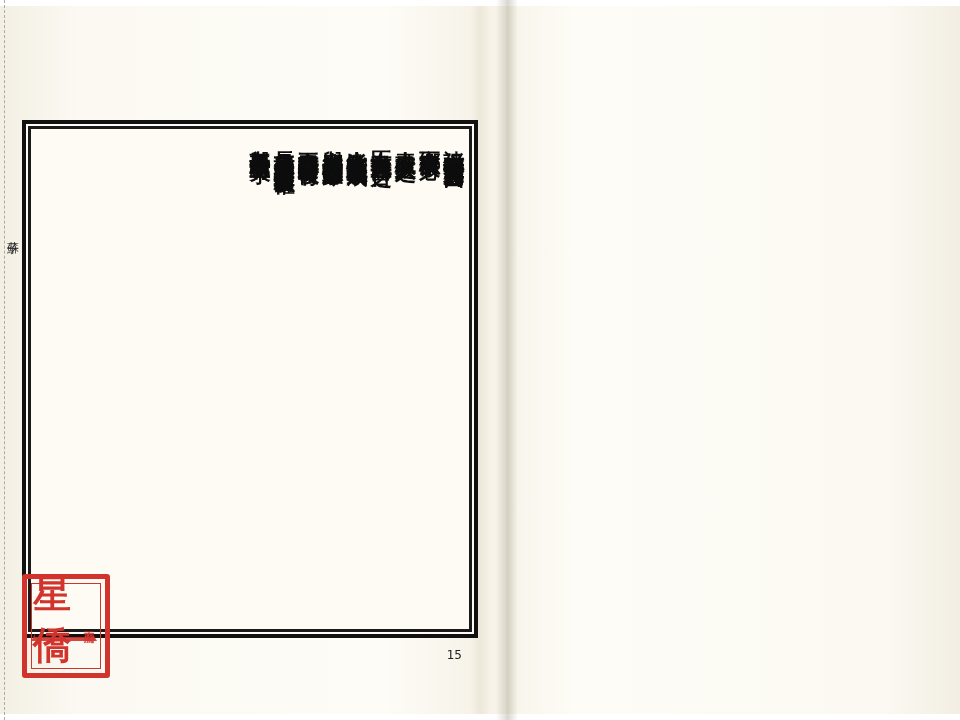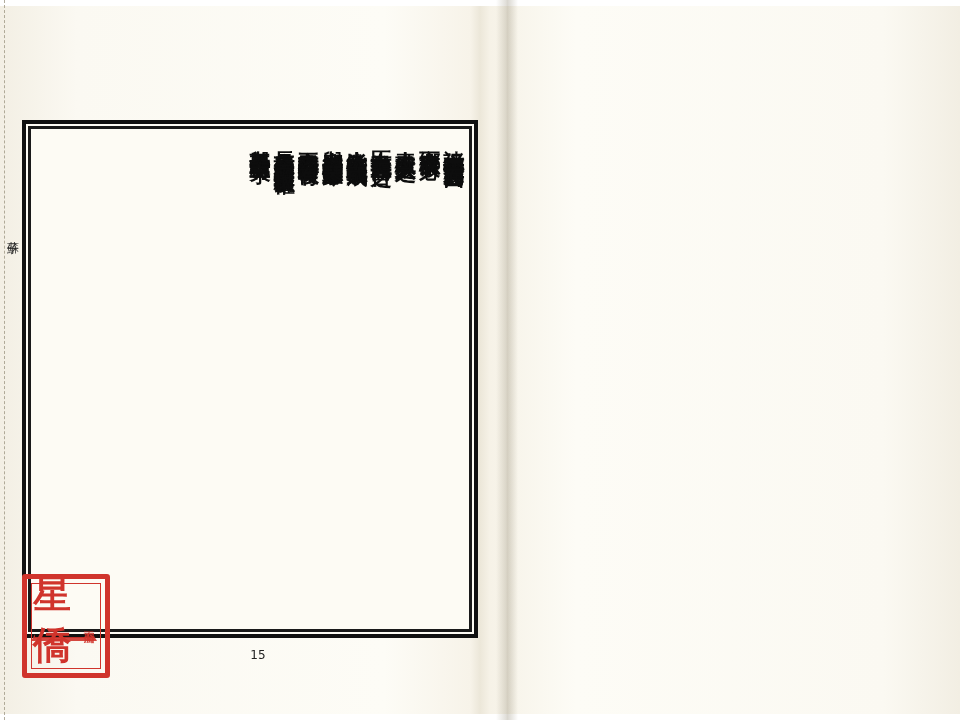--- a/index.html
+++ b/index.html
@@ -99,21 +99,21 @@
   }
 
   
   .page-num {
     position: absolute;
     font-family: "DejaVu Sans", sans-serif;
     font-size: 12px;
     color: #222;
     text-align: center;
   }
-  .page-num.left  { left: 34px; width: 448px; top: 648px; }
+  .page-num.left  { left: 14px; width: 448px; top: 648px; text-align: right; }
 
   
   .running-title {
     position: absolute;
     writing-mode: vertical-rl;
     text-orientation: upright;
     font-family: "DejaVu Serif", "Liberation Serif", serif;
     font-size: 12px;
     color: #222;
     letter-spacing: 2px;

